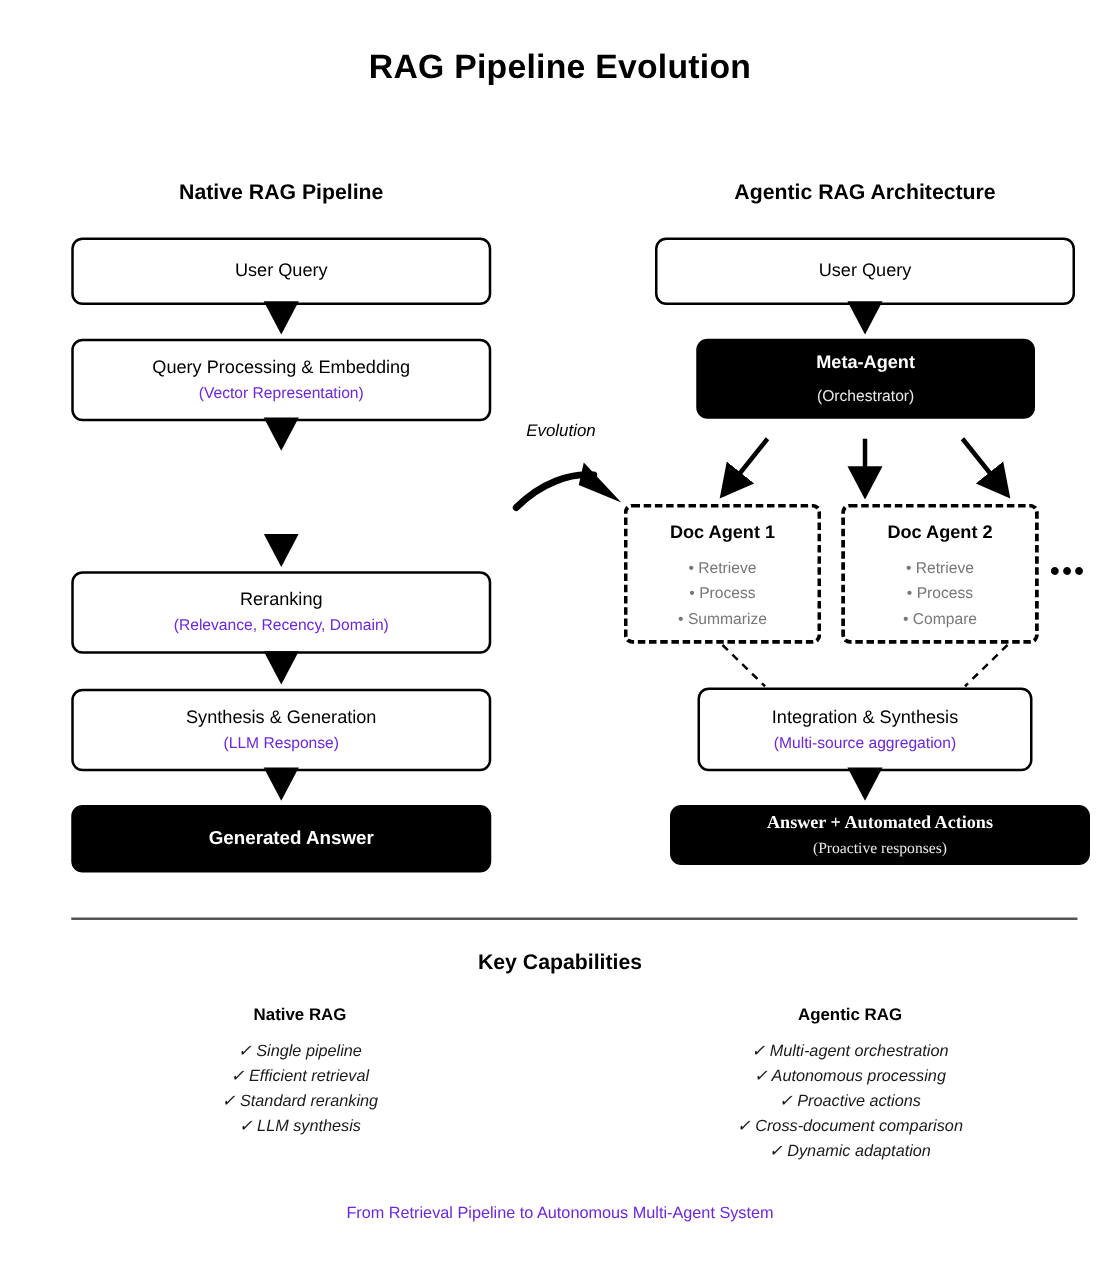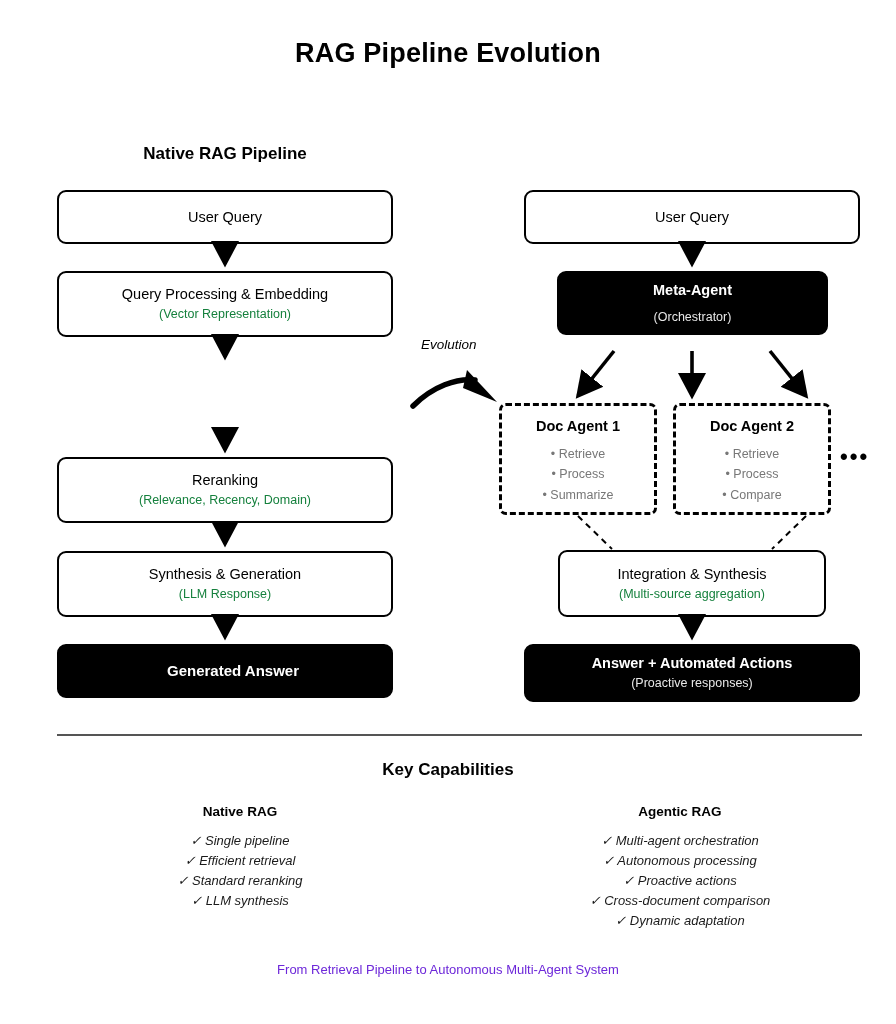--- a/index.html
+++ b/index.html
@@ -66,21 +66,21 @@
   }
   .box-title {
     font-size: 14.5px;
     line-height: 1.25;
     color: inherit;
   }
   .box.dark .box-title { font-weight: bold; }
   .box-sub {
     font-size: 12.5px;
     line-height: 1.3;
-    color: #15803d;
+    color: #6d28d9;
     margin-top: 3px;
   }
   .box.dark .box-sub { color: #e8e8e8; }
 
   .flow-answer .box-title { font-size: 15px; font-weight: bold; margin-left: 16px; }
   .agent-name { font-size: 14.5px; font-weight: bold; }
   .agent-list {
     margin-top: 10px;
     font-size: 12.5px;
     color: #777777;
@@ -150,20 +150,21 @@
   }
 </style>
 </head>
 <body>
 
 <div id="stage">
 
   <div class="abs main-title">RAG Pipeline Evolution</div>
 
   <div class="abs col-head left">Native RAG Pipeline</div>
+  <div class="abs col-head right">Agentic RAG Architecture</div>
 
   <div class="abs box" style="left:57px; top:190px; width:336px; height:54px;">
     <div class="box-title">User Query</div>
   </div>
 
   <div class="abs box" style="left:57px; top:271px; width:336px; height:66px;">
     <div class="box-title">Query Processing &amp; Embedding</div>
     <div class="box-sub">(Vector Representation)</div>
   </div>
 
@@ -224,21 +225,21 @@
     </div>
   </div>
 
   <div class="abs ellipsis">•••</div>
 
   <div class="abs box" style="left:558px; top:550px; width:268px; height:67px;">
     <div class="box-title">Integration &amp; Synthesis</div>
     <div class="box-sub">(Multi-source aggregation)</div>
   </div>
 
-  <div class="abs box dark" style="left:524px; top:644px; width:336px; height:58px;">
+  <div class="abs box dark" style="left:536px; top:644px; width:336px; height:48px;font-family:Liberation Serif, serif;">
     <div class="box-title">Answer + Automated Actions</div>
     <div class="box-sub">(Proactive responses)</div>
   </div>
 
   <svg class="abs arrow-svg" style="left:0; top:0;" width="896" height="1024">
     <g stroke="#000" stroke-width="3.6" fill="none" marker-end="url(#ah)">
       <line x1="692" y1="244" x2="692" y2="264"></line>
       <line x1="692" y1="351" x2="692" y2="396"></line>
       <line x1="614" y1="351" x2="578" y2="396"></line>
       <line x1="770" y1="351" x2="806" y2="396"></line>

